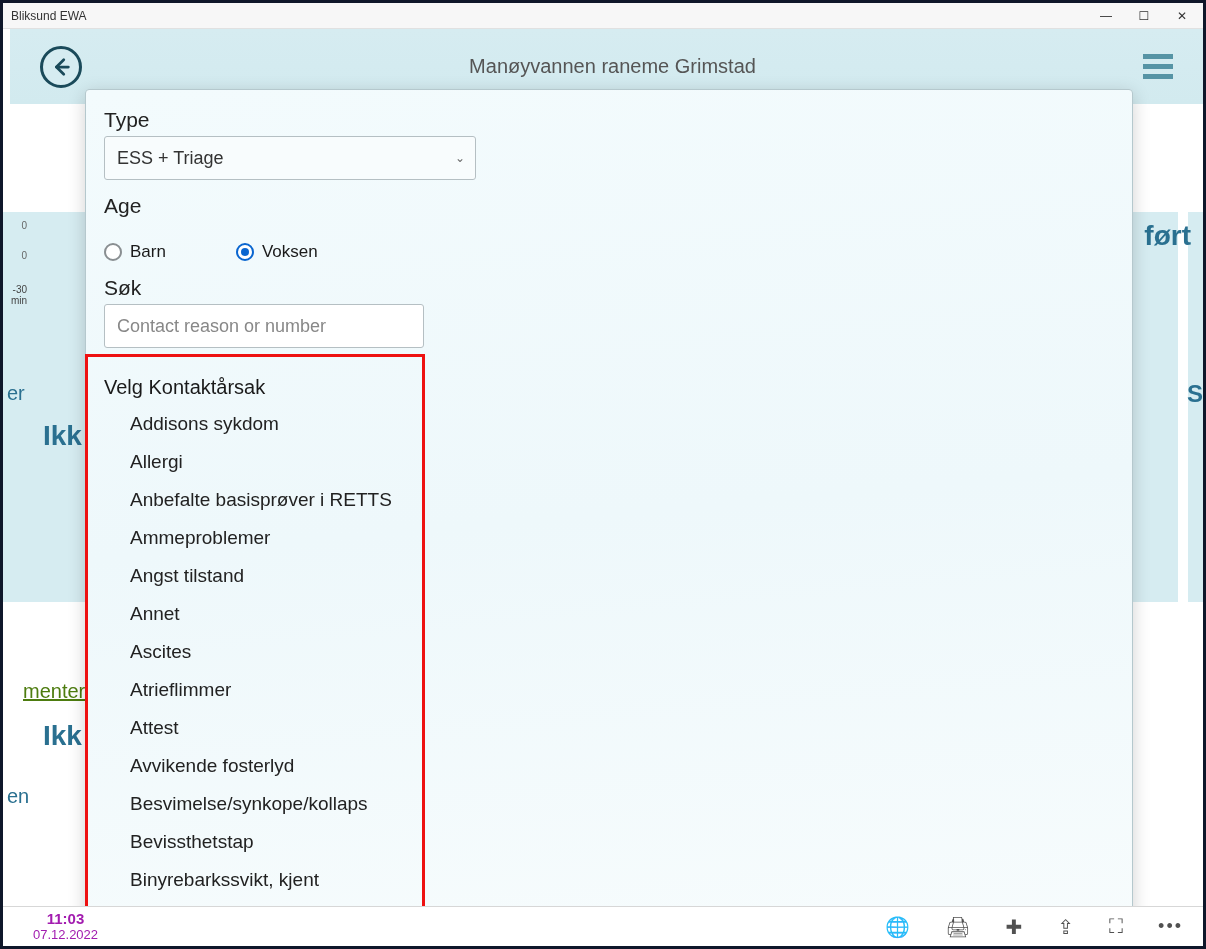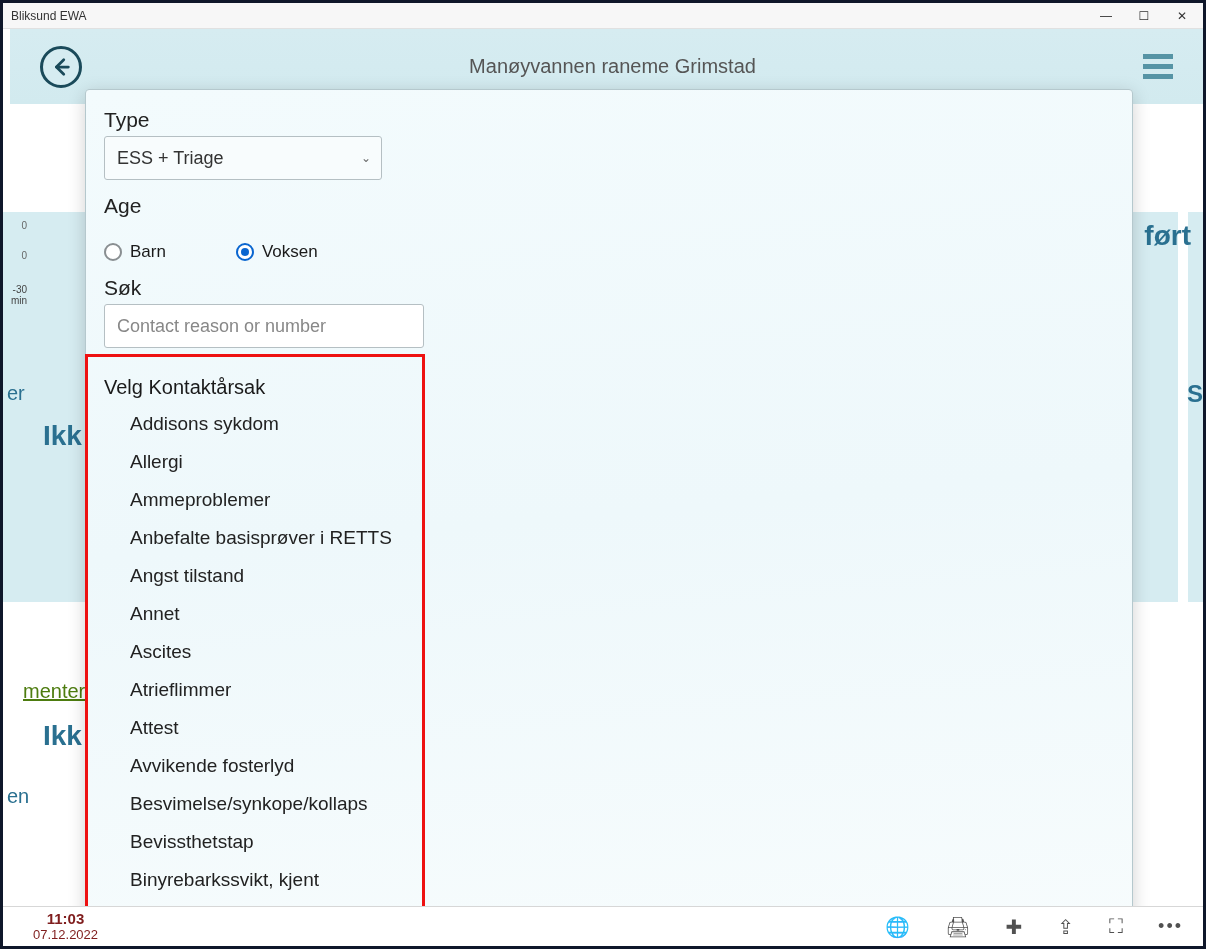--- a/index.html
+++ b/index.html
@@ -64,21 +64,21 @@
   .mini-scale div { height:30px; text-align:right; padding-right:2px;}
   .mini-scale .axis { margin-top:4px; font-size:10px; color:#444;}
 
   
   .statusbar {
     position:absolute; left:0; right:0; bottom:0; height:40px;
     border-top:1px solid #d7d7d7; background:#fff;
     display:flex; align-items:center; justify-content:space-between;
     padding:0 20px 0 30px;
   }
-  .status-left { display:flex; flex-direction:column; line-height:1.1; font-size:13px; color:#7f1d1d;}
+  .status-left { display:flex; flex-direction:column; line-height:1.1; font-size:13px; color:#a21caf;}
   .status-left .time { font-weight:700; font-size:15px; text-align:center;}
   .status-icons { display:flex; gap:35px; align-items:center; color:#333; font-size:20px;}
   .status-icons span { opacity:0.85; }
   .dots { font-size:18px; letter-spacing:2px; }
 
   
   .modal {
     position:absolute;
     left:82px; top:60px;
     width:1048px; height:850px;
@@ -91,21 +91,21 @@
     overflow:hidden;
   }
   .modal-scroll {
       position:absolute; right:0; top:0; bottom:0; width:10px;
   }
   .modal-scroll .thumb { position:absolute; right:1px; top:824px; width:8px; height:16px; background:#9aa0a5; border-radius:4px;}
   .modal-scroll .arrow-down { position:absolute; right:0; bottom:2px; font-size:10px; color:#333;}
 
   .field-label { font-size:21px; color:#222; margin-bottom:4px; }
   .dropdown {
-    width:278px; height:44px;
+    width:372px; height:44px;
     border:1px solid #b5bfc3; background:#f8fcfd;
     border-radius:3px;
     display:flex; align-items:center; justify-content:space-between;
     padding:0 10px 0 12px; font-size:18px; color:#333;
     margin-bottom:14px;
   }
   .dropdown .chev { font-size:12px; color:#6b6b6b; }
 
   .radios { display:flex; gap:70px; align-items:center; margin:20px 0 14px 0; }
   .radio-opt { display:flex; align-items:center; gap:8px; font-size:17px; }
@@ -203,22 +203,22 @@
 
       <div class="field-label">Søk</div>
       <div class="search-box">
         <span>Contact reason or number</span>
       </div>
 
       <div class="list-header">Velg Kontaktårsak</div>
       <div class="list">
         <div class="list-item">Addisons sykdom</div>
         <div class="list-item">Allergi</div>
+        <div class="list-item">Anbefalte basisprøver i RETTS</div>
         <div class="list-item">Ammeproblemer</div>
-        <div class="list-item">Anbefalte basisprøver i RETTS</div>
         <div class="list-item">Angst tilstand</div>
         <div class="list-item">Annet</div>
         <div class="list-item">Ascites</div>
         <div class="list-item">Atrieflimmer</div>
         <div class="list-item">Attest</div>
         <div class="list-item">Avvikende fosterlyd</div>
         <div class="list-item">Besvimelse/synkope/kollaps</div>
         <div class="list-item">Bevissthetstap</div>
         <div class="list-item">Binyrebarkssvikt, kjent</div>
       </div>

